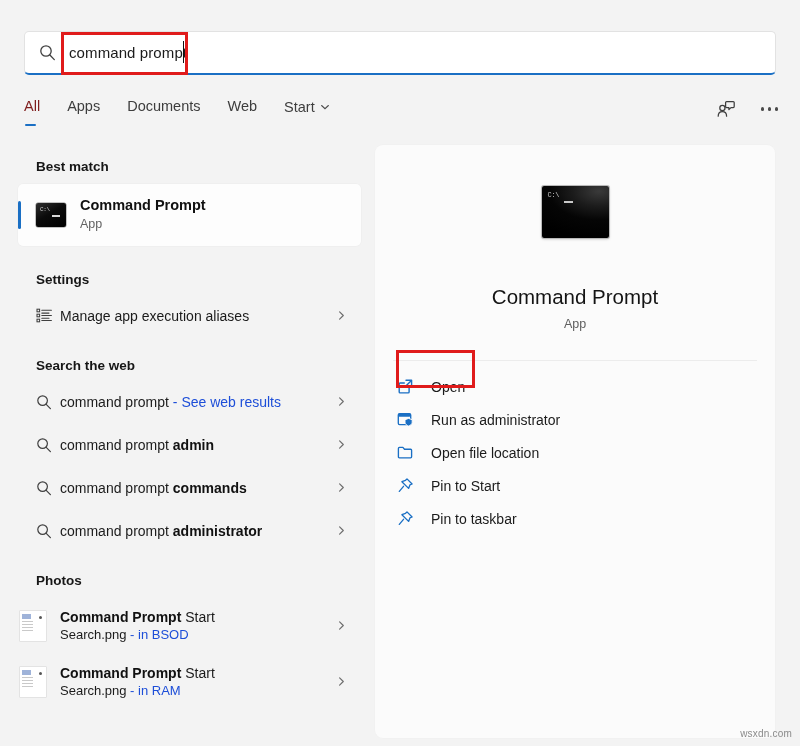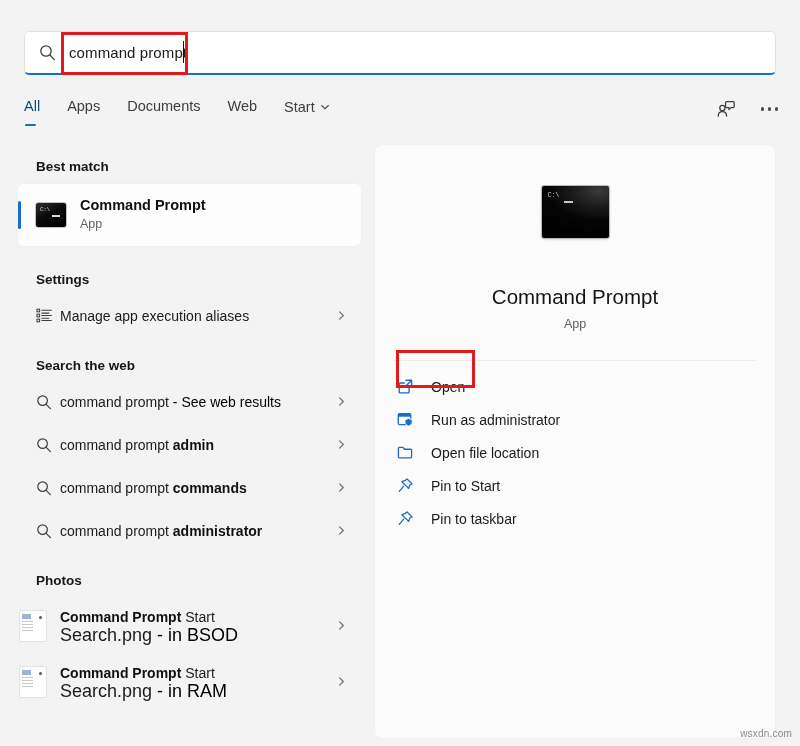--- a/index.html
+++ b/index.html
@@ -75,21 +75,21 @@
     margin-right: 27px;
     font-size: 14.5px;
     color: #3d3d3d;
     cursor: default;
     display: flex;
     align-items: center;
     gap: 5px;
     white-space: nowrap;
   }
   .tab.active {
-    color: #0c4a6e;
+    color: #7f1d1d;
   }
   .tab.active::after {
     content: "";
     position: absolute;
     left: 1px;
     right: 4px;
     bottom: -12px;
     height: 2.5px;
     border-radius: 2px;
     background: #1a6fc4;
@@ -225,21 +225,21 @@
     color: #1b1b1b;
     flex: 1 1 auto;
     white-space: nowrap;
     overflow: hidden;
   }
   .row .rchev {
     flex: 0 0 auto;
     color: #6c6c6c;
   }
   .dim {
-    color: #000000;
+    color: #1d4ed8;
   }
   .bold {
     font-weight: bold;
     color: #111;
   }
 
   .photo-row {
     display: flex;
     align-items: center;
     height: 56px;
@@ -283,21 +283,21 @@
     background: #555;
   }
   .photo-text {
     flex: 1 1 auto;
   }
   .photo-text .l1 {
     font-size: 14px;
     line-height: 18px;
   }
   .photo-text .l2 {
-    font-size: 18px;
+    font-size: 13px;
     line-height: 18px;
     color: #1b1b1b;
   }
 
   
   .right-panel {
     position: absolute;
     left: 375px;
     top: 145px;
     width: 400px;

